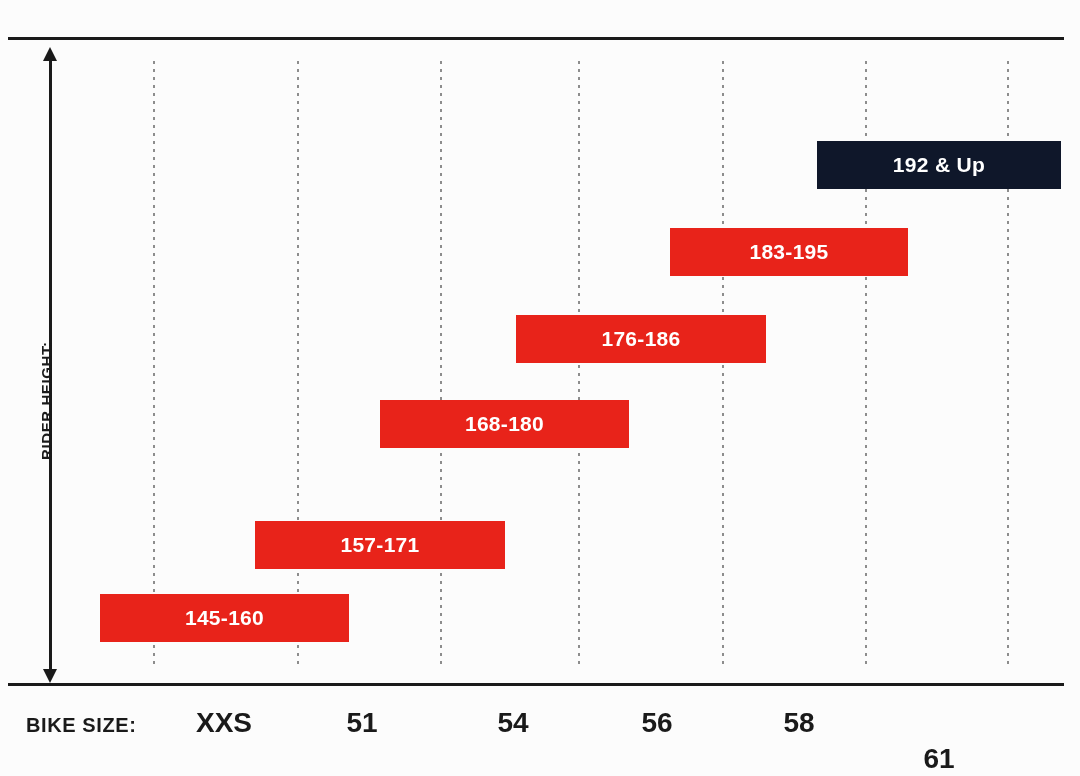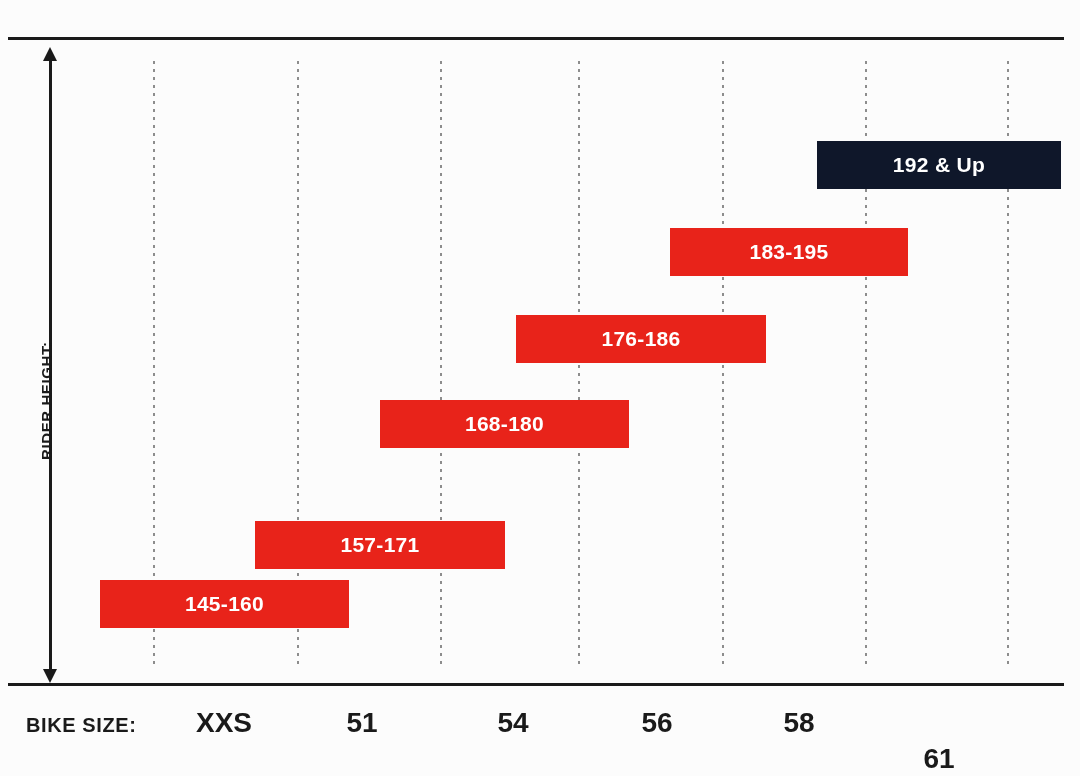--- a/index.html
+++ b/index.html
@@ -159,21 +159,21 @@
       </div>
       <div class="bar" style="left: 516px; top: 315px; width: 250px; background: rgb(232, 35, 26);">
         <span class="bar-label">176-186</span>
       </div>
       <div class="bar" style="left: 380px; top: 400px; width: 249px; background: rgb(232, 35, 26);">
         <span class="bar-label">168-180</span>
       </div>
       <div class="bar" style="left: 255px; top: 485px; width: 250px; background: rgb(232, 35, 26); margin-top: 36px;">
         <span class="bar-label">157-171</span>
       </div>
-      <div class="bar" style="left: 100px; top: 580px; width: 249px; background: rgb(232, 35, 26);">
+      <div class="bar" style="left: 100px; top: 594px; width: 249px; background: rgb(232, 35, 26);">
         <span class="bar-label">145-160</span>
       </div>
     </div>
 
   <div class="axis-caption">BIKE SIZE:</div>
 
   <div id="ticks-layer">
       <div class="tick-label" style="left: 224px;">XXS</div>
       <div class="tick-label" style="left: 362px;">51</div>
       <div class="tick-label" style="left: 513px;">54</div>

